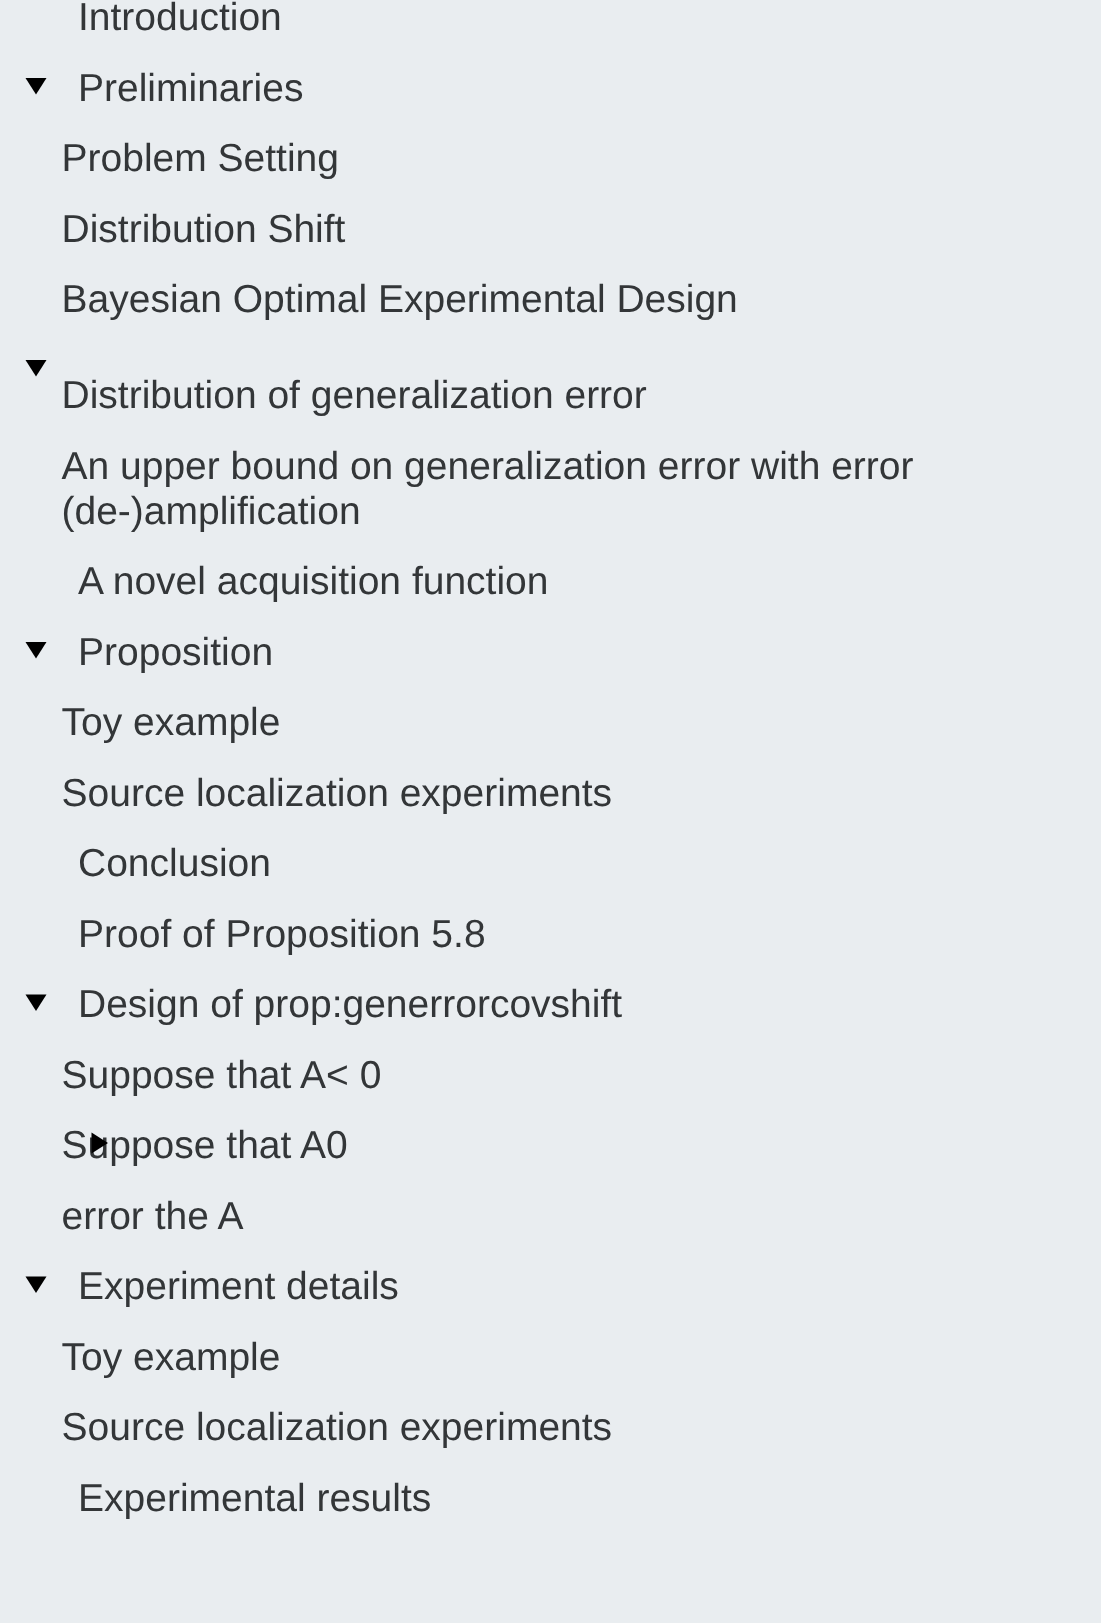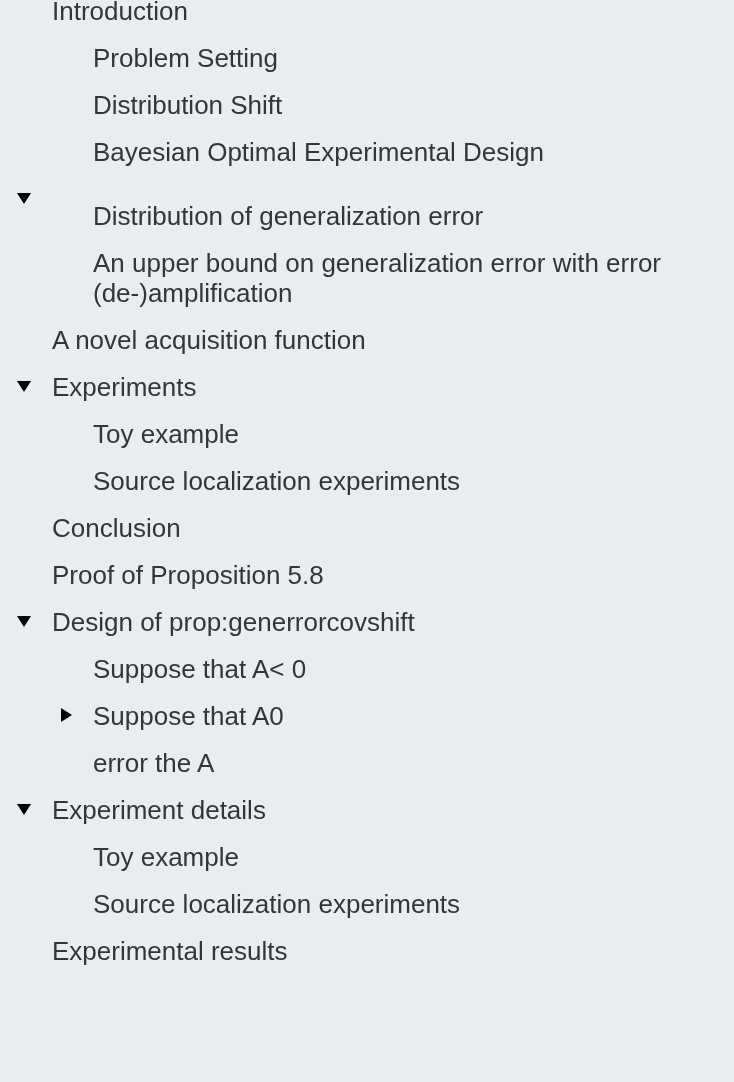--- a/index.html
+++ b/index.html
@@ -19,21 +19,21 @@
     top: -13px; left: 0; right: 0;
   }
   .row {
     position: relative;
     padding: 8.5px 40px 8.5px 52px;
     font-size: 26px;
     line-height: 30px;
     color: #333638;
     cursor: default;
   }
-  .row.lvl1 { padding-left: 93px; }
+  .row.lvl1 { padding-left: 41px; }
   .label { display: block; }
   .tri {
     position: absolute;
     width: 0; height: 0;
     cursor: pointer;
   }
   .tri-down {
     left: 17px; top: 18px;
     border-left: 7px solid transparent;
     border-right: 7px solid transparent;
@@ -50,20 +50,24 @@
 </head>
 <body>
 
 <div id="toc-panel">
   <div id="toc-list">
 
     <div class="row lvl0">
       <span class="label">Introduction</span>
     </div>
 
+    <div class="row lvl0">
+      <span class="tri tri-down"></span>
+      <span class="label">Preliminaries</span>
+    </div>
 
     <div class="row lvl1">
       <span class="label">Problem Setting</span>
     </div>
 
     <div class="row lvl1">
       <span class="label">Distribution Shift</span>
     </div>
 
     <div class="row lvl1">
@@ -81,21 +85,21 @@
     <div class="row lvl1">
       <span class="label">An upper bound on generalization error with error (de-)amplification</span>
     </div>
 
     <div class="row lvl0">
       <span class="label">A novel acquisition function</span>
     </div>
 
     <div class="row lvl0">
       <span class="tri tri-down"></span>
-      <span class="label">Experiments</span>
+      <span class="label">Proposition</span>
     </div>
 
     <div class="row lvl1">
       <span class="label">Toy example</span>
     </div>
 
     <div class="row lvl1">
       <span class="label">Source localization experiments</span>
     </div>
 

